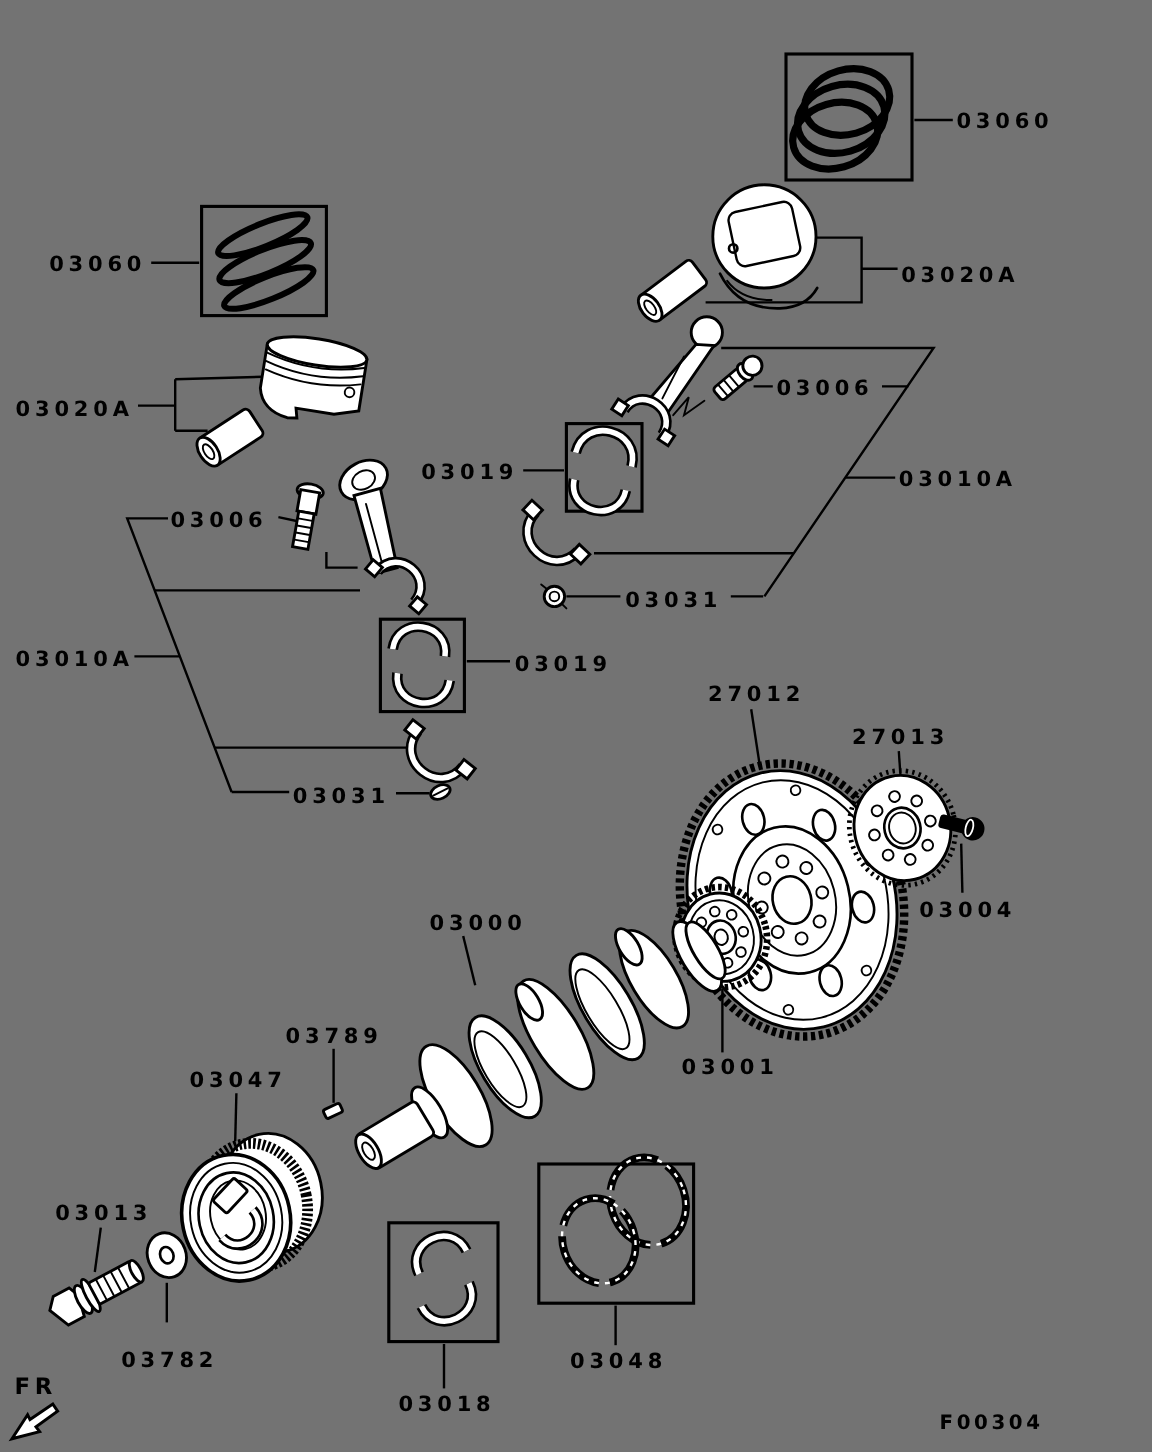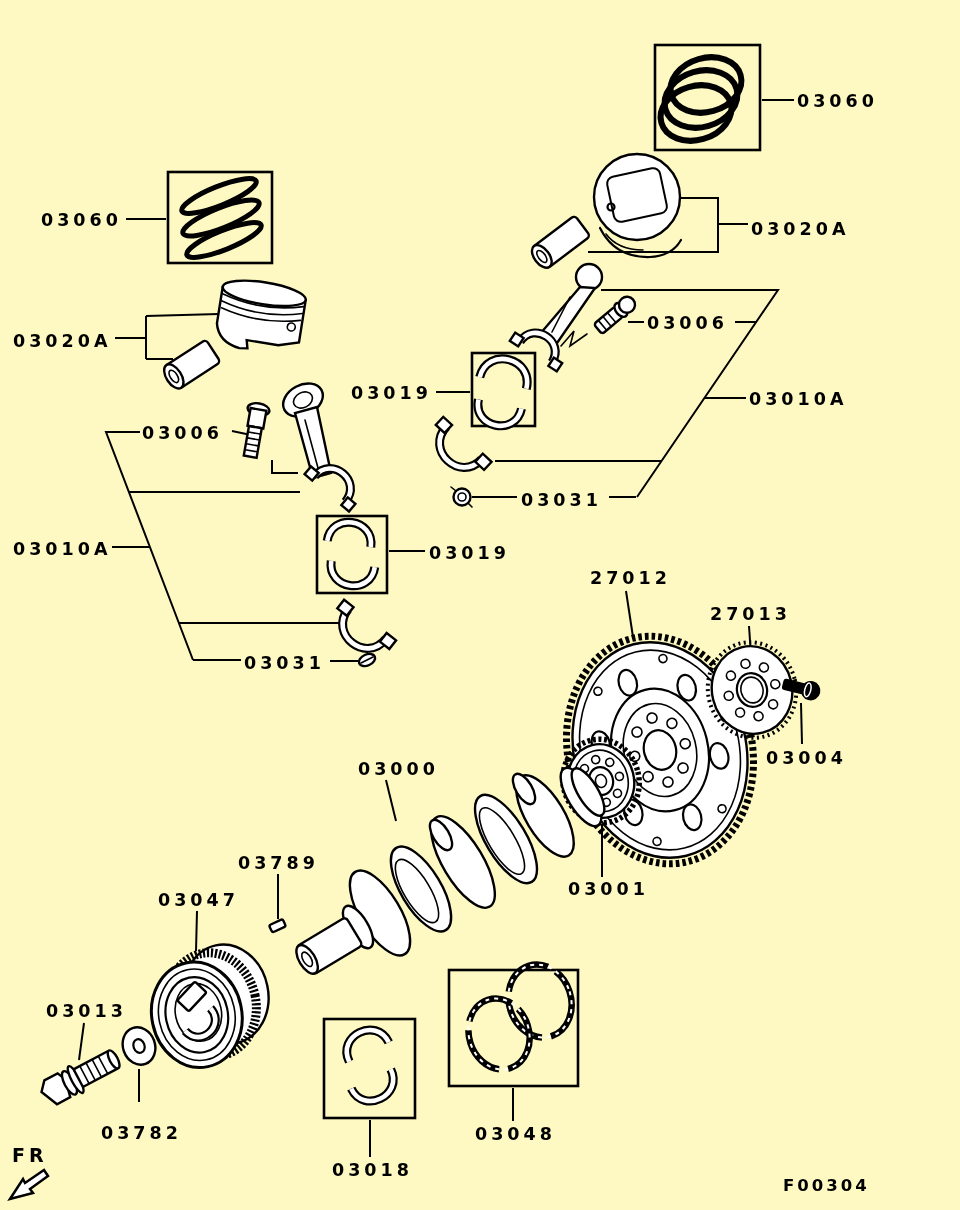--- a/index.html
+++ b/index.html
@@ -1,16 +1,16 @@
 <!DOCTYPE html>
 <html><head>
 <meta charset="utf-8">
 <style>
   html,body{margin:0;padding:0;background:#ffffff;}
-  .stage{position:relative;width:960px;height:1210px;background:#fef9c3;overflow:hidden;}
+  .stage{position:relative;width:960px;height:1210px;background:#737373;overflow:hidden;}
   svg{display:block;}
   .ln{fill:none;stroke:#000;stroke-width:2.2;stroke-linecap:round;}
   .ln2{fill:none;stroke:#000;stroke-width:1.6;stroke-linecap:round;}
   .fw{fill:#fff;stroke:#000;stroke-width:2.4;}
   .fb{fill:#000;stroke:#000;stroke-width:1.5;}
   .box{fill:none;stroke:#000;stroke-width:2.6;}
   .lead{fill:none;stroke:#000;stroke-width:2;}
   .shB{fill:none;stroke:#000;stroke-width:9;stroke-linecap:butt;}
   .shW{fill:none;stroke:#fff;stroke-width:4.6;stroke-linecap:butt;}
   .ringB{fill:none;stroke:#000;stroke-width:6.5;stroke-dasharray:54 9;}

